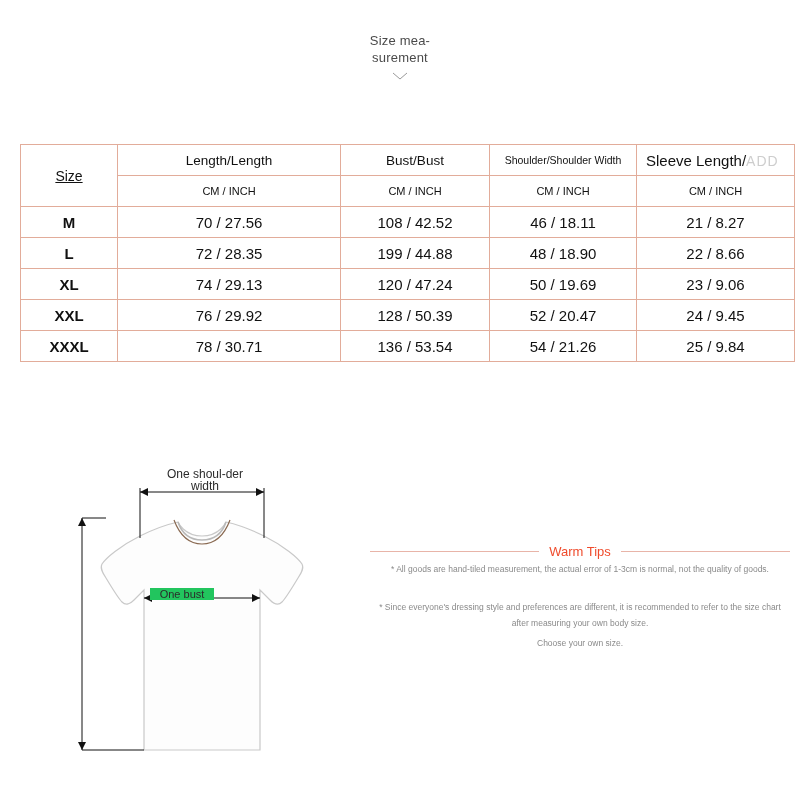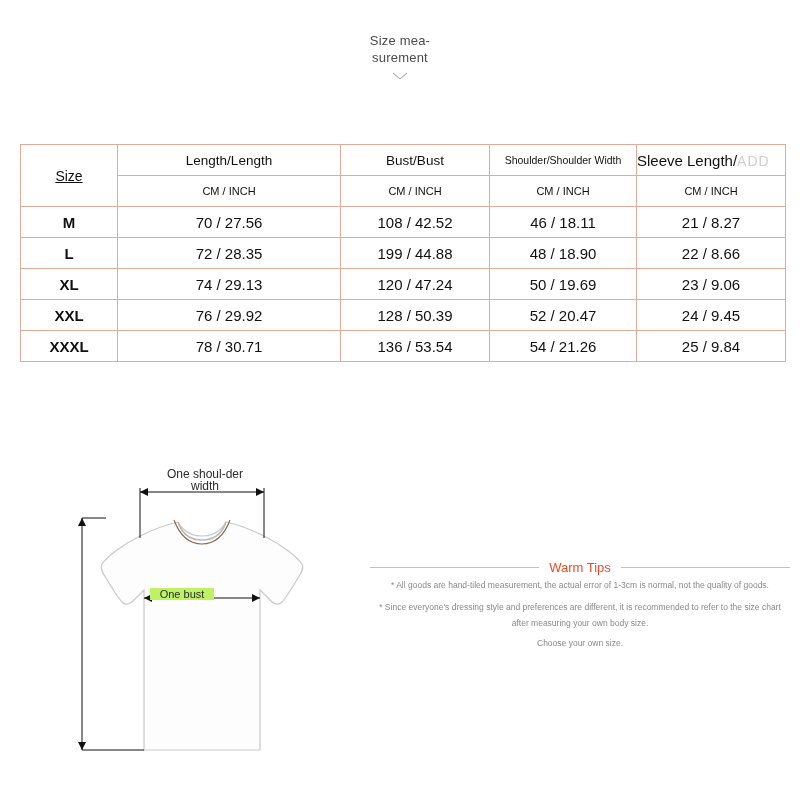--- a/index.html
+++ b/index.html
@@ -57,21 +57,21 @@
   }
   .col-size     { width: 96px; }
   .col-length   { width: 222px; }
   .col-bust     { width: 148px; }
   .col-shoulder { width: 146px; }
   .col-sleeve   { width: 148px; }
 
   .hdr-row1 td { height: 30px; font-size: 14px; }
   .hdr-row1 td.small { font-size: 10.5px; }
   .hdr-row1 td.med { font-size: 13.5px; }
-  .hdr-row1 td.big { font-size: 15px; text-align: left; padding-left: 0; }
+  .hdr-row1 td.big { font-size: 15px; text-align: left; padding-left: 9px; }
   .size-cell {
     font-size: 13px;
     font-weight: bold;
     vertical-align: middle;
     text-decoration: underline;
   }
   .hdr-row2 td { height: 30px; font-size: 11px; }
   .data-row td { height: 30px; font-size: 15px; }
   .data-row td.sz { font-weight: bold; font-size: 15px; }
 
@@ -103,29 +103,29 @@
   .label-shoulder {
     left: 100px;
     top: 8px;
     width: 90px;
   }
   .label-bust {
     left: 90px;
     top: 128px;
     width: 64px;
     font-size: 11px;
-    background: #bef264;
+    background: #22c55e;
     text-align: center;
   }
 
   
   .tips {
     position: absolute;
     left: 370px;
-    top: 560px;
+    top: 544px;
     width: 420px;
   }
   .tips-head {
     display: flex;
     align-items: center;
     justify-content: center;
     gap: 10px;
   }
   .tips-head .rule {
     flex: 1 1 auto;
@@ -137,21 +137,21 @@
     font-size: 13px;
     white-space: nowrap;
   }
   .tips-line {
     text-align: center;
     font-size: 8.5px;
     color: #8a8a8a;
     line-height: 16px;
     margin-top: 2px;
   }
-  .tips-line.second { margin-top: 6px; }
+  .tips-line.second { margin-top: 22px; }
   .tips-line.third { margin-top: 4px; }
 </style>
 </head>
 <body>
 
 <div class="header">
   <div class="header-title">Size mea-surement</div>
   <svg class="header-chev" viewBox="0 0 16 8">
     <path d="M1 1 L8 7 L15 1" fill="none" stroke="#9a9a9a" stroke-width="1"></path>
   </svg>

